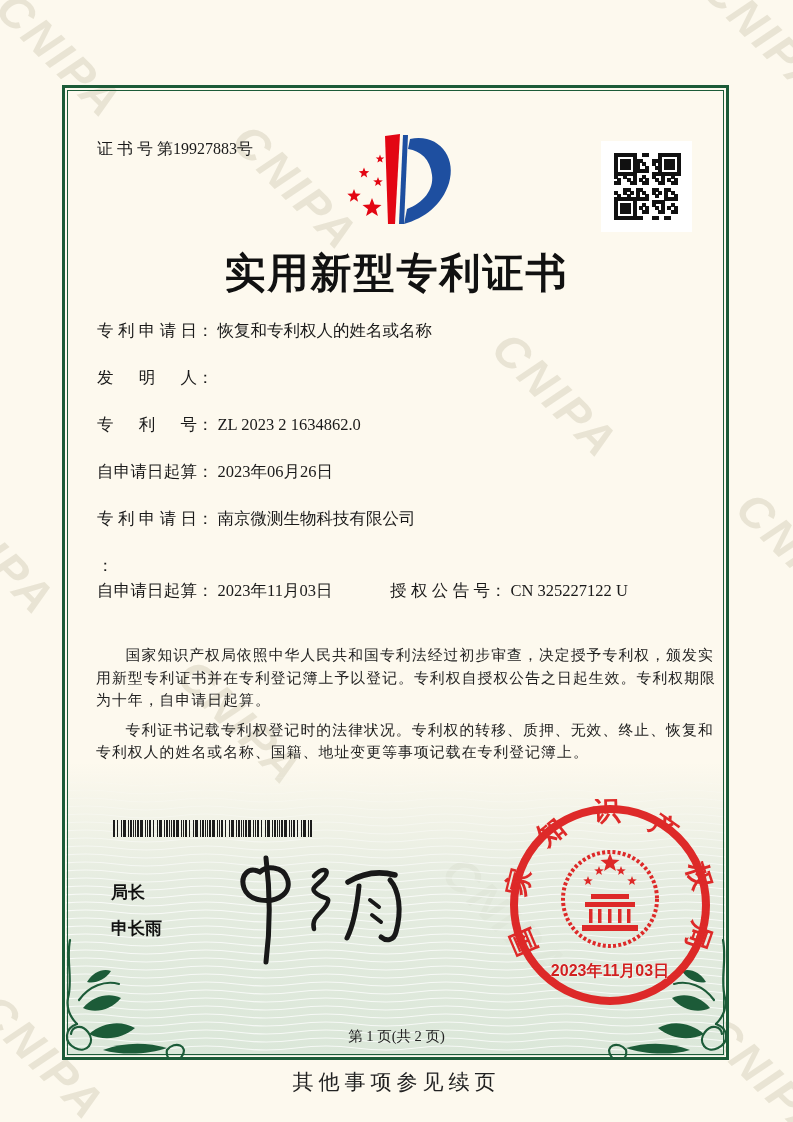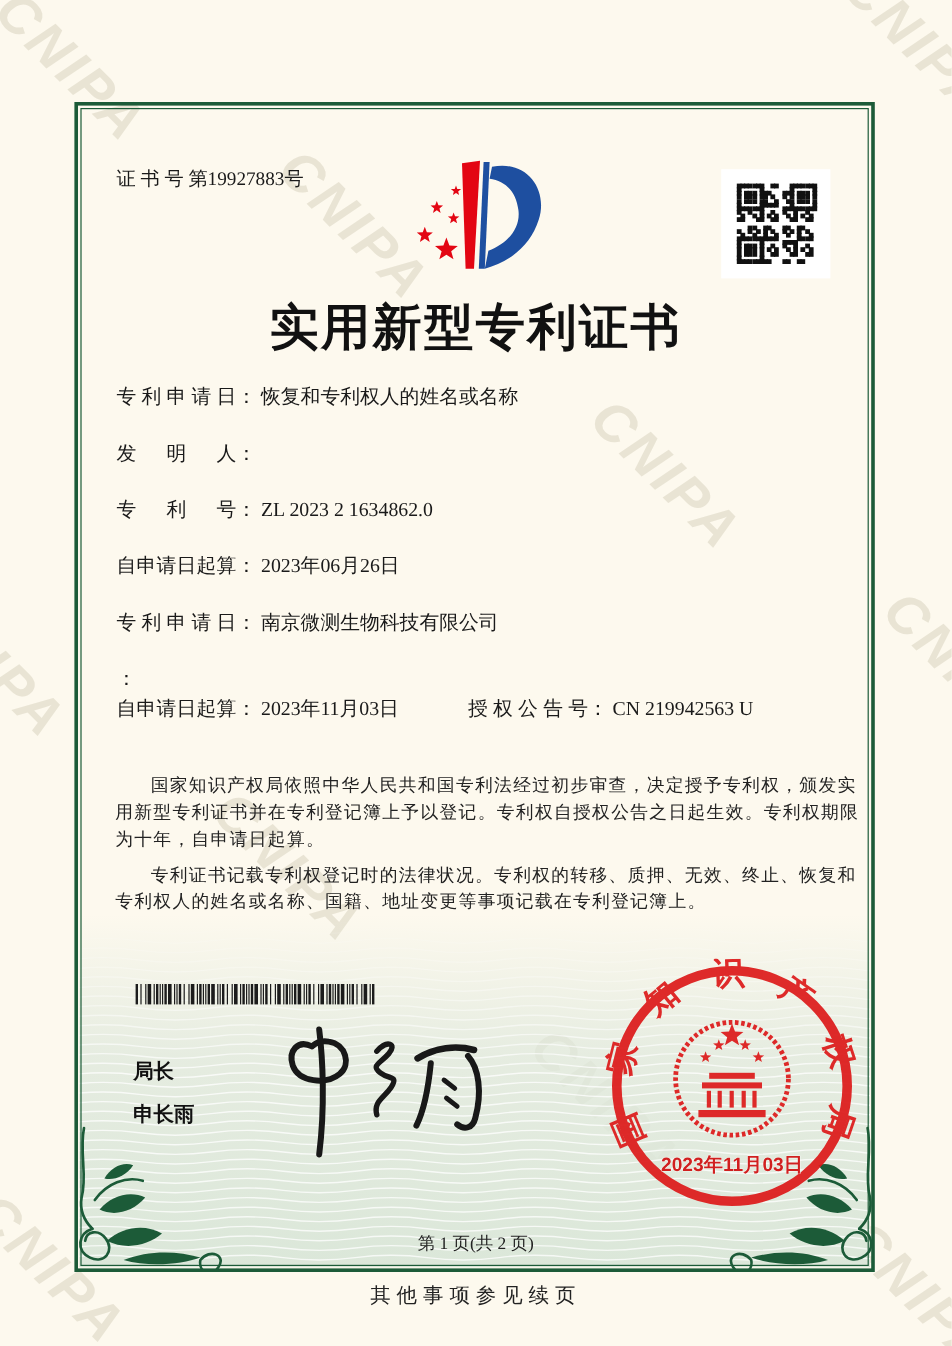--- a/index.html
+++ b/index.html
@@ -48,21 +48,21 @@
   #barcode{left:113px;top:820px;width:204px;height:17px;z-index:5;font-size:0;}
   #barcode span{display:inline-block;height:17px;background:#1c1c1c;vertical-align:top;}
   
   .sig-label{left:111px;font-family:"Liberation Sans","DejaVu Sans",sans-serif;
              font-weight:bold;font-size:17px;color:#111;z-index:5;}
   #sig{left:230px;top:850px;z-index:5;}
   
   #seal{left:504px;top:799px;z-index:6;opacity:.93;}
   
   #pageinfo{left:0;top:1027px;width:793px;text-align:center;font-size:14.5px;color:#222;z-index:5;}
-  #contnote{left:0;top:1068px;width:793px;text-align:center;font-size:17px;
+  #contnote{left:0;top:1068px;width:793px;text-align:center;font-size:21px;
             letter-spacing:5px;color:#222;z-index:5;}
 </style>
 </head>
 <body>
 
 <div class="wm" style="left:-18px;top:28px">CNIPA</div>
 <div class="wm" style="left:688px;top:8px">CNIPA</div>
 <div class="wm" style="left:218px;top:160px">CNIPA</div>
 <div class="wm" style="left:478px;top:368px">CNIPA</div>
 <div class="wm" style="left:-85px;top:525px">CNIPA</div>
@@ -393,21 +393,21 @@
   <div class="frow addr">
     <span class="fcolon">：</span>
   </div>
   <div class="frow">
     <span class="flabel">自申请日起算</span>
     <span class="fcolon">：</span>
     <span class="fvalue">2023年11月03日</span>
     <span class="grantno">
       <span class="flabel">授权公告号</span>
       <span class="fcolon">：</span>
-      <span class="fvalue">CN 219942563 U</span>
+      <span class="fvalue">CN 325227122 U</span>
     </span>
   </div>
 </div>
 
 <div id="bodytext" class="abs">
   <p>国家知识产权局依照中华人民共和国专利法经过初步审查，决定授予专利权，颁发实用新型专利证书并在专利登记簿上予以登记。专利权自授权公告之日起生效。专利权期限为十年，自申请日起算。</p>
   <p>专利证书记载专利权登记时的法律状况。专利权的转移、质押、无效、终止、恢复和专利权人的姓名或名称、国籍、地址变更等事项记载在专利登记簿上。</p>
 </div>
 
 <div id="barcode" class="abs"><span style="width: 2px; margin-right: 2px;"></span><span style="width: 1px; margin-right: 3px;"></span><span style="width: 1px; margin-right: 1px;"></span><span style="width: 3px; margin-right: 2px;"></span><span style="width: 1px; margin-right: 1px;"></span><span style="width: 2px; margin-right: 1px;"></span><span style="width: 1px; margin-right: 1px;"></span><span style="width: 1px; margin-right: 1px;"></span><span style="width: 2px; margin-right: 1px;"></span><span style="width: 3px; margin-right: 2px;"></span><span style="width: 1px; margin-right: 1px;"></span><span style="width: 1px; margin-right: 1px;"></span><span style="width: 2px; margin-right: 2px;"></span><span style="width: 1px; margin-right: 3px;"></span><span style="width: 1px; margin-right: 1px;"></span><span style="width: 3px; margin-right: 2px;"></span><span style="width: 1px; margin-right: 1px;"></span><span style="width: 2px; margin-right: 1px;"></span><span style="width: 1px; margin-right: 1px;"></span><span style="width: 1px; margin-right: 1px;"></span><span style="width: 2px; margin-right: 1px;"></span><span style="width: 3px; margin-right: 2px;"></span><span style="width: 1px; margin-right: 1px;"></span><span style="width: 1px; margin-right: 1px;"></span><span style="width: 2px; margin-right: 2px;"></span><span style="width: 1px; margin-right: 3px;"></span><span style="width: 1px; margin-right: 1px;"></span><span style="width: 3px; margin-right: 2px;"></span><span style="width: 1px; margin-right: 1px;"></span><span style="width: 2px; margin-right: 1px;"></span><span style="width: 1px; margin-right: 1px;"></span><span style="width: 1px; margin-right: 1px;"></span><span style="width: 2px; margin-right: 1px;"></span><span style="width: 3px; margin-right: 2px;"></span><span style="width: 1px; margin-right: 1px;"></span><span style="width: 1px; margin-right: 1px;"></span><span style="width: 2px; margin-right: 2px;"></span><span style="width: 1px; margin-right: 3px;"></span><span style="width: 1px; margin-right: 1px;"></span><span style="width: 3px; margin-right: 2px;"></span><span style="width: 1px; margin-right: 1px;"></span><span style="width: 2px; margin-right: 1px;"></span><span style="width: 1px; margin-right: 1px;"></span><span style="width: 1px; margin-right: 1px;"></span><span style="width: 2px; margin-right: 1px;"></span><span style="width: 3px; margin-right: 2px;"></span><span style="width: 1px; margin-right: 1px;"></span><span style="width: 1px; margin-right: 1px;"></span><span style="width: 2px; margin-right: 2px;"></span><span style="width: 1px; margin-right: 3px;"></span><span style="width: 1px; margin-right: 1px;"></span><span style="width: 3px; margin-right: 2px;"></span><span style="width: 1px; margin-right: 1px;"></span><span style="width: 2px; margin-right: 1px;"></span><span style="width: 1px; margin-right: 1px;"></span><span style="width: 1px; margin-right: 1px;"></span><span style="width: 2px; margin-right: 1px;"></span><span style="width: 3px; margin-right: 2px;"></span><span style="width: 1px; margin-right: 1px;"></span><span style="width: 1px; margin-right: 1px;"></span><span style="width: 2px; margin-right: 2px;"></span><span style="width: 1px; margin-right: 3px;"></span><span style="width: 1px; margin-right: 1px;"></span><span style="width: 3px; margin-right: 2px;"></span><span style="width: 1px; margin-right: 1px;"></span><span style="width: 2px; margin-right: 1px;"></span></div>

